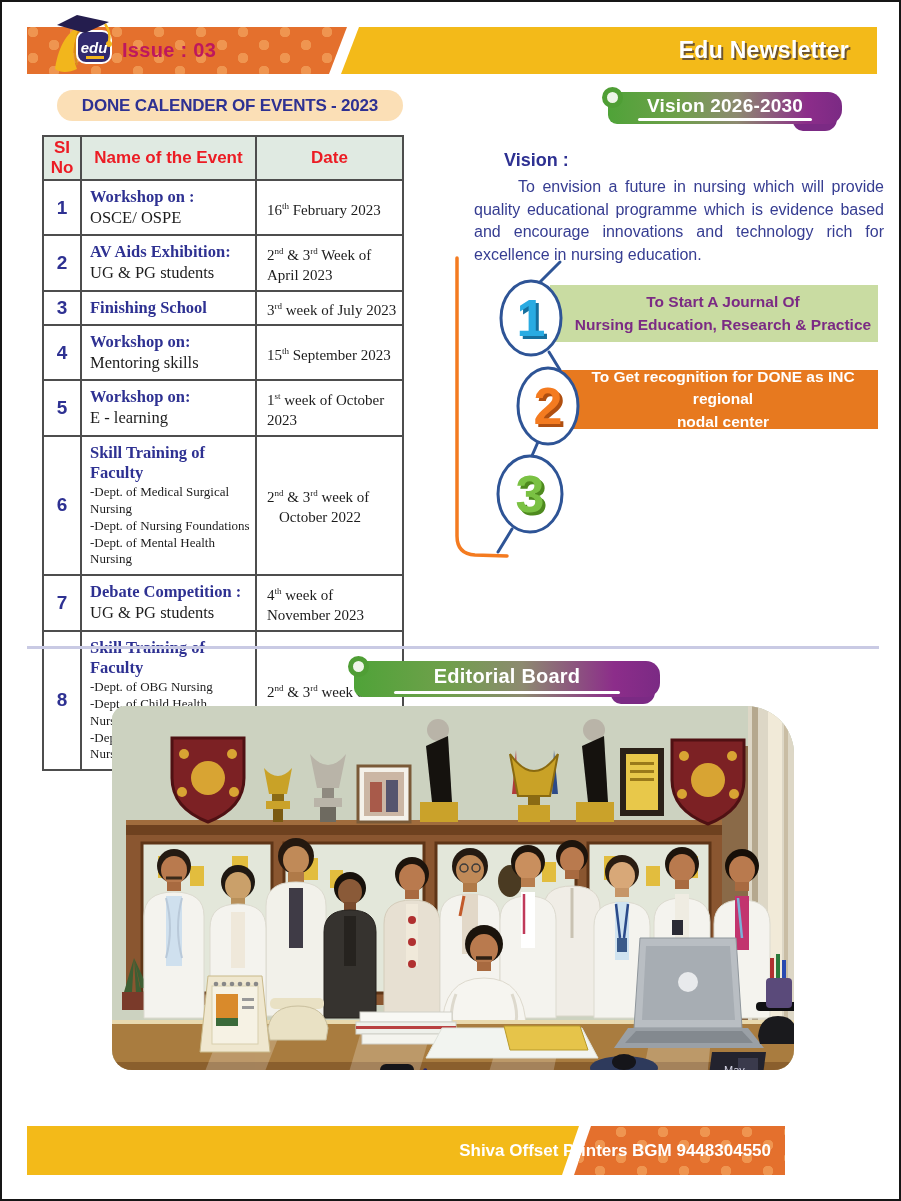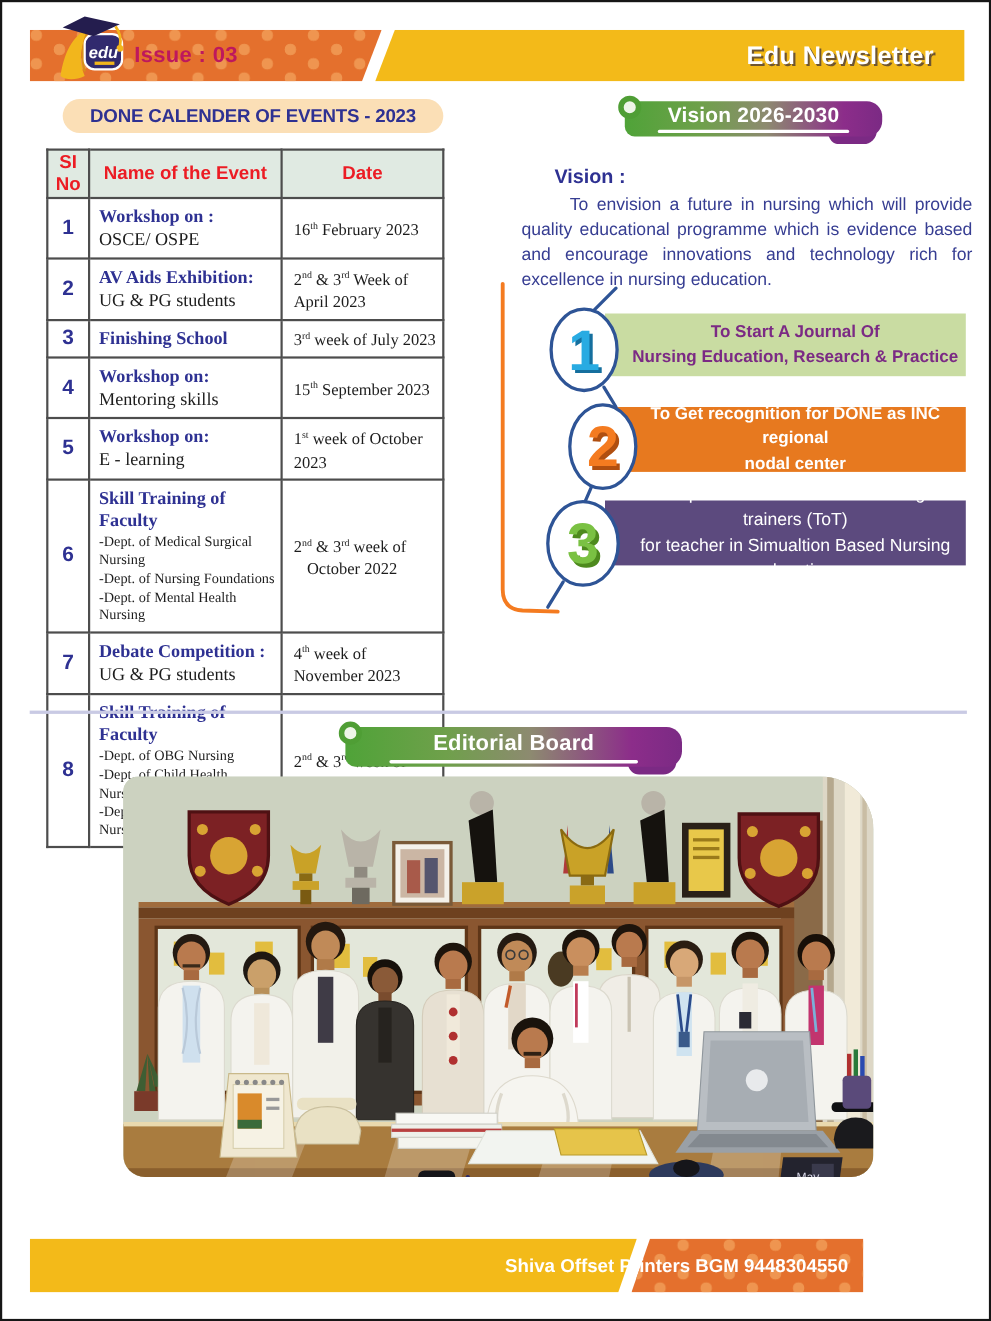--- a/index.html
+++ b/index.html
@@ -50,21 +50,21 @@
   }
   .cell-no { text-align:center; color:#2e3192; font-weight:bold; font-size:19px; }
   .cell-event { padding:6px 4px 6px 8px; }
   .event-title { color:#2e3192; font-weight:bold; font-family:"Liberation Serif", serif; font-size:16.5px; line-height:1.25; }
   .event-line { font-family:"Liberation Serif", serif; font-size:16.5px; color:#1c1c1c; line-height:1.25; }
   .event-sub  { font-family:"Liberation Serif", serif; font-size:13px; color:#1c1c1c; line-height:1.3; }
   .cell-date  { padding:6px 2px 2px 10px; font-family:"Liberation Serif", serif; font-size:15px; color:#1c1c1c; line-height:1.35; }
   .cell-date sup { font-size:9px; }
   .cell-date div + div { padding-left:12px; }
   
-  .ribbon { position:absolute; }
+  .ribbon { position:absolute;margin-left:40px; }
   .ribbon-curl { position:absolute; right:5px; bottom:-7px; width:44px; height:16px; background:#7b2a84; border-radius:0 0 12px 10px; }
   .ribbon-bar {
     position:relative; width:100%; height:100%;
     border-radius:9px 14px 14px 9px;
     background:linear-gradient(90deg,#4fa338 0%,#6fa04b 30%,#8d8a70 55%,#8c2d8a 85%,#7b2a84 100%);
     display:flex; align-items:center; justify-content:center;
   }
   .ribbon-knob {
     position:absolute; left:-6px; top:-5px; width:21px; height:21px; border-radius:50%;
     background:#eef5e8; border:5px solid #4f9e35; box-sizing:border-box;
@@ -244,24 +244,20 @@
   <div class="vision-heading">Vision :</div>
   <div class="vision-paragraph">To envision a future in nursing which will provide quality educational programme which is evidence based and encourage innovations and technology rich for excellence in nursing education.</div>
 
   <div class="goal-box goal-1">
     <div class="goal-line">To Start A Journal Of</div>
     <div class="goal-line">Nursing Education, Research &amp; Practice</div>
   </div>
   <div class="goal-box goal-2">
     <div class="goal-line">To Get recognition for DONE as INC regional</div>
     <div class="goal-line">nodal center</div>
-  </div>
-  <div class="goal-box goal-3">
-    <div class="goal-line">To Implement excellence in Training of trainers (ToT)</div>
-    <div class="goal-line">for teacher in Simualtion Based Nursing education</div>
   </div>
 
   <svg class="goal-graphics" viewBox="0 0 200 330">
     <path d="M15,10 V288 Q15,306 33,307 L65,308" stroke="#f47b20" stroke-width="3.5" fill="none" stroke-linecap="round"></path>
     <g stroke="#2e5496" stroke-width="3" stroke-linecap="round">
       <line x1="118" y1="14" x2="94" y2="38"></line>
       <line x1="107" y1="104" x2="118" y2="122"></line>
       <line x1="96" y1="194" x2="89" y2="210"></line>
       <line x1="70" y1="281" x2="56" y2="304"></line>
     </g>

